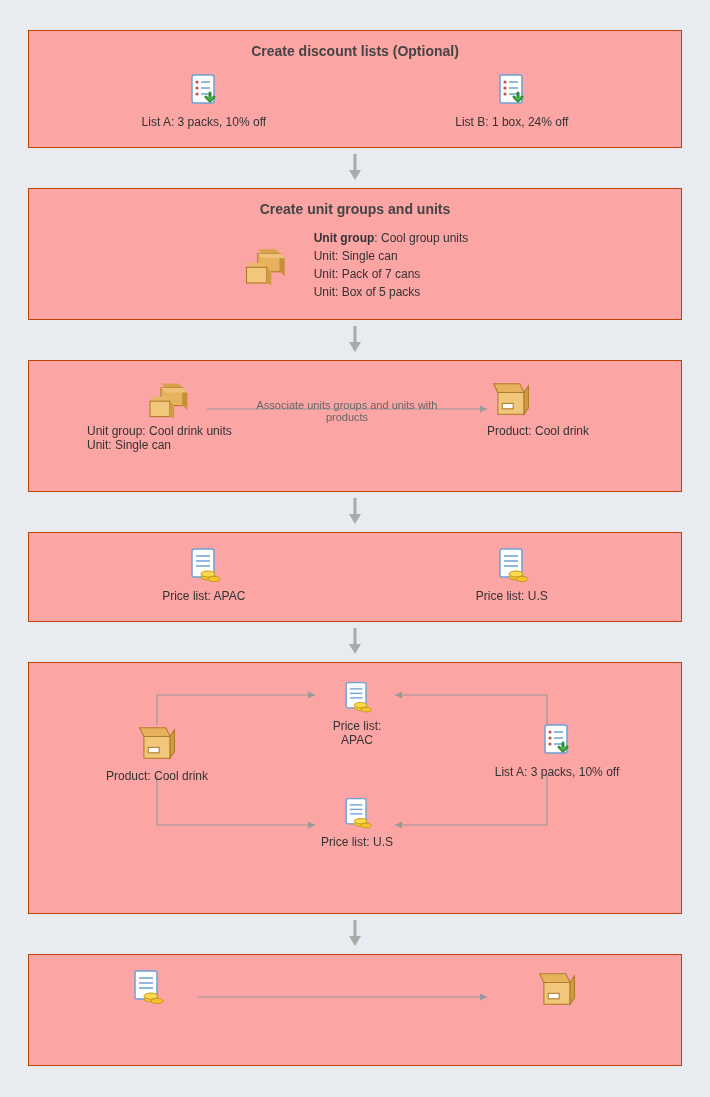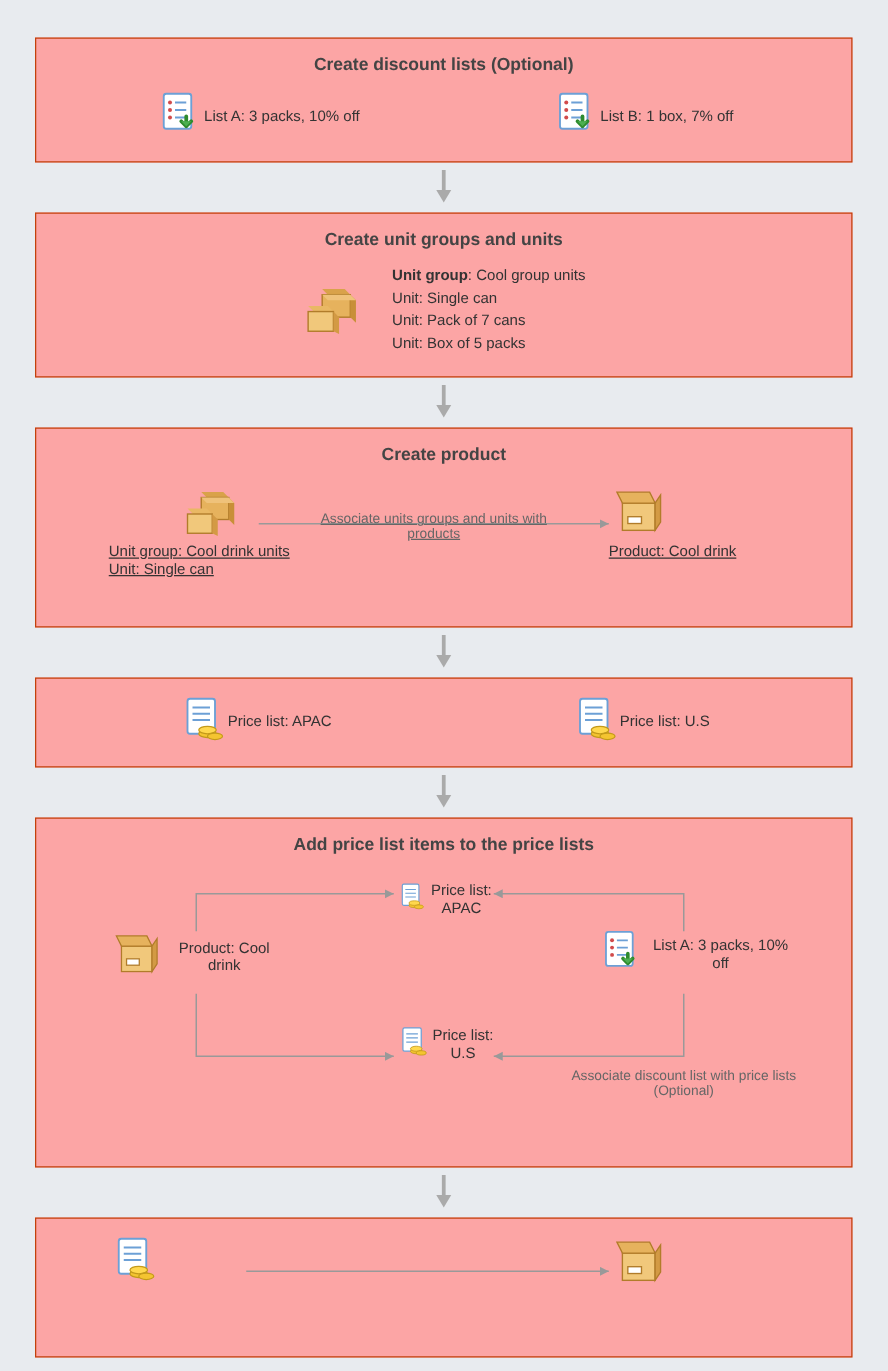--- a/index.html
+++ b/index.html
@@ -24,30 +24,30 @@
     color: #444;
     margin-bottom: 12px;
   }
   .flow-arrow {
     display: flex;
     justify-content: center;
     margin: 6px 0;
   }
   .flow-arrow svg { display: block; }
   .row { display: flex; align-items: flex-start; justify-content: space-around; }
-  .item { display: flex; flex-direction: row; align-items: center; text-align: center; font-size: 12px; color: #333; }
+  .item { display: flex; flex-direction: column; align-items: center; text-align: center; font-size: 12px; color: #333; }
   .item .label { margin-top: 4px; }
   .caption { font-size: 11px; color: #666; text-align: center; }
   .linkline { stroke: #999; stroke-width: 1.2; fill: none; }
   .unit-lines { font-size: 12px; line-height: 1.5; }
   .unit-lines b { color: #333; }
 
   
   .step3-body { position: relative; height: 100px; }
-  .cap3 { position: absolute; text-decoration: underline; }
+  .cap3 { position: absolute; }
 
   
   .step5-body { position: relative; height: 220px; }
   .abs { position: absolute; }
 
   
   .step6-body { position: relative; height: 80px; }
 </style>
 </head>
 <body>
@@ -115,21 +115,21 @@
     <div class="item">
       <svg width="40" height="40">
           <use href="#ico-discount"></use>
         </svg>
       <div class="label">List A: 3 packs, 10% off</div>
     </div>
     <div class="item">
       <svg width="40" height="40">
           <use href="#ico-discount"></use>
         </svg>
-      <div class="label">List B: 1 box, 7% off</div>
+      <div class="label">List B: 1 box, 24% off</div>
     </div>
   </div>
 </div>
 <div class="flow-arrow">
     <svg width="20" height="28">
       <use href="#flowarrow"></use>
     </svg>
   </div>
 
 <div class="panel">
@@ -146,21 +146,20 @@
     </div>
   </div>
 </div>
 <div class="flow-arrow">
     <svg width="20" height="28">
       <use href="#flowarrow"></use>
     </svg>
   </div>
 
 <div class="panel">
-  <div class="panel-title">Create product</div>
   <div class="step3-body">
     <svg width="100%" height="100" style="position:absolute;left:0;top:0">
       <line x1="160" y1="36" x2="440" y2="36" class="linkline" marker-end="url(#ahr)"></line>
     </svg>
     <div class="cap3" style="left:40px; top:4px; width:170px;">
       <div style="text-align:center"><svg width="54" height="44">
             <use href="#ico-boxes"></use>
           </svg></div>
       <div>Unit group: Cool drink units</div>
       <div>Unit: Single can</div>
@@ -196,21 +195,20 @@
     </div>
   </div>
 </div>
 <div class="flow-arrow">
     <svg width="20" height="28">
       <use href="#flowarrow"></use>
     </svg>
   </div>
 
 <div class="panel">
-  <div class="panel-title">Add price list items to the price lists</div>
   <div class="step5-body">
     <svg width="100%" height="220" style="position:absolute;left:0;top:0">
 
       <path d="M110 50 L110 20 L268 20" class="linkline" marker-end="url(#ahr)"></path>
 
       <path d="M110 100 L110 150 L268 150" class="linkline" marker-end="url(#ahr)"></path>
 
       <path d="M500 50 L500 20 L348 20" class="linkline" marker-end="url(#ahr)"></path>
 
       <path d="M500 100 L500 150 L348 150" class="linkline" marker-end="url(#ahr)"></path>
@@ -237,21 +235,20 @@
       <div class="label">Product: Cool drink</div>
     </div>
 
     <div class="abs item" style="left:430px; top:46px; width:160px">
       <svg width="40" height="40">
           <use href="#ico-discount"></use>
         </svg>
       <div class="label">List A: 3 packs, 10% off</div>
     </div>
 
-    <div class="abs caption" style="left:410px; top:160px; width:180px">Associate discount list with price lists (Optional)</div>
   </div>
 </div>
 <div class="flow-arrow">
     <svg width="20" height="28">
       <use href="#flowarrow"></use>
     </svg>
   </div>
 
 <div class="panel">
   <div class="step6-body">

